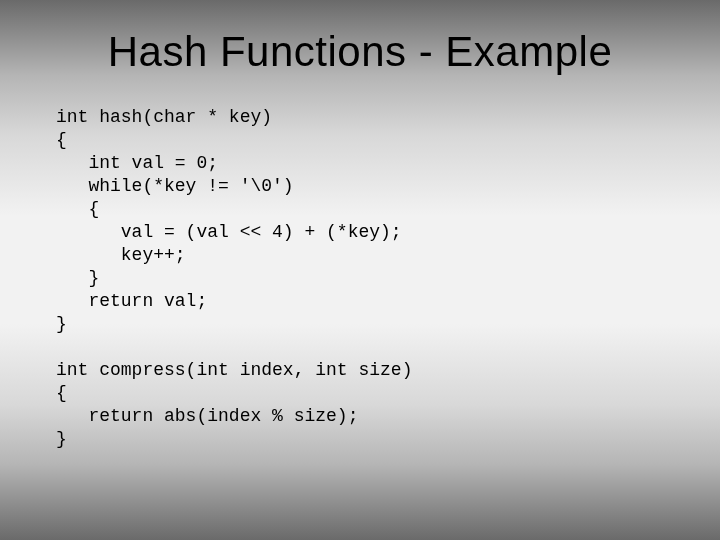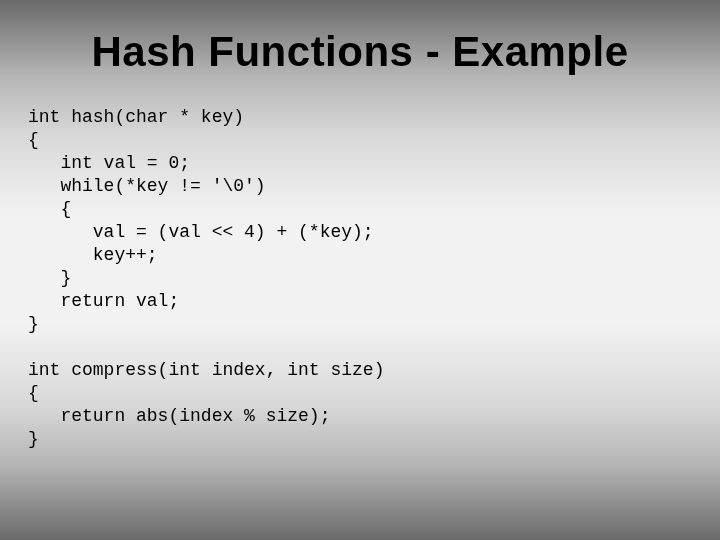--- a/index.html
+++ b/index.html
@@ -17,29 +17,29 @@
       #8a8a8a 94%,
       #6a6a6a 100%);
     font-family: Arial, Helvetica, sans-serif;
     color: #000;
   }
   .title {
     font-size: 42px;
     text-align: center;
     padding-top: 28px;
     padding-bottom: 30px;
-    font-weight: bold;
+    font-weight: normal;
     letter-spacing: 0.5px;
   }
   .code-block {
     font-family: "Courier New", Courier, monospace;
     font-size: 18px;
     line-height: 1.28;
     white-space: pre;
-    padding-left: 28px;
+    padding-left: 56px;
   }
 </style>
 </head>
 <body>
 
 <h1 class="title">Hash Functions - Example</h1>
 
 <pre class="code-block">int hash(char * key)
 {
    int val = 0;

